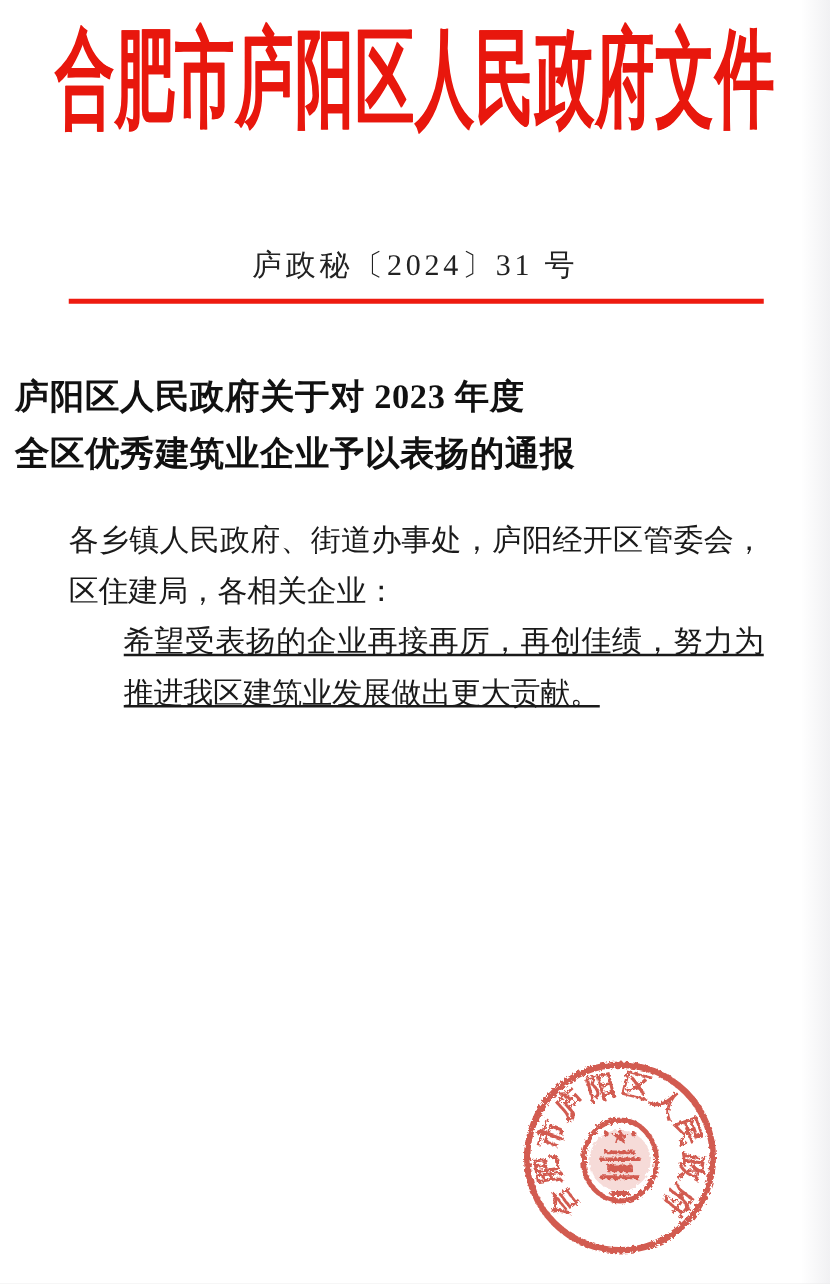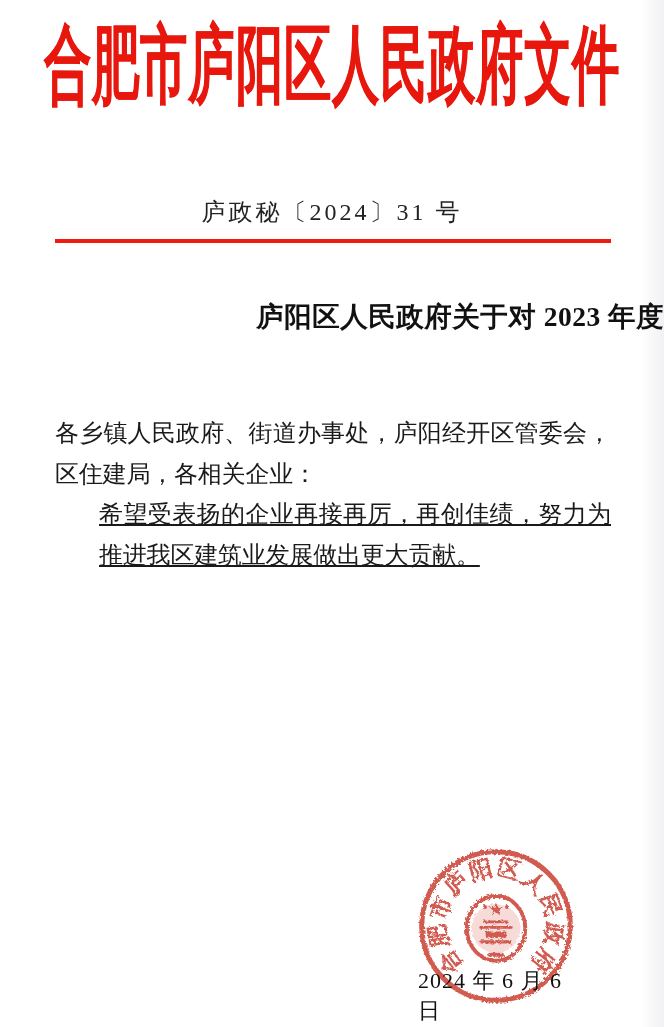--- a/index.html
+++ b/index.html
@@ -50,21 +50,21 @@
     position: absolute;
     top: 239px; left: 55px;
     width: 556px; height: 4px;
     background: #ee1b10;
   }
 
   
   .doc-title {
     position: absolute;
     top: 294px; left: 12px; right: 0;
-    text-align: right;
+    text-align: left;
     font-size: 27.5px;
     font-weight: bold;
     line-height: 46px;
     color: #111;
     letter-spacing: 0.5px;
   }
 
   
   .body-text {
     position: absolute;
@@ -110,28 +110,28 @@
   <div class="banner">
     <span class="banner-text">合肥市庐阳区人民政府文件</span>
   </div>
 
   <div class="doc-number">庐政秘〔2024〕31 号</div>
 
   <div class="red-line"></div>
 
   <div class="doc-title">
     <div>庐阳区人民政府关于对 2023 年度</div>
+    <div>全区优秀建筑业企业予以表扬的通报</div>
   </div>
 
   <div class="body-text">
     <p class="p-salutation">各乡镇人民政府、街道办事处，庐阳经开区管委会，区住建局，各相关企业：</p>
     <p class="p-block-indent">希望受表扬的企业再接再厉，再创佳绩，努力为推进我区建筑业发展做出更大贡献。</p>
   </div>
 
-  <div class="issue-date">2024 年 6 月 6 日</div>
 
   <div class="seal">
     <svg viewBox="0 0 200 200" xmlns="http://www.w3.org/2000/svg">
       <defs>
         <filter id="stampTex" x="-15%" y="-15%" width="130%" height="130%">
           <feTurbulence type="fractalNoise" baseFrequency="0.32" numOctaves="3" seed="7" result="noise"></feTurbulence>
           <feDisplacementMap in="SourceGraphic" in2="noise" scale="5"></feDisplacementMap>
         </filter>
       </defs>
       <g fill="#c8372a" stroke="#c8372a" opacity="0.82" filter="url(#stampTex)">

